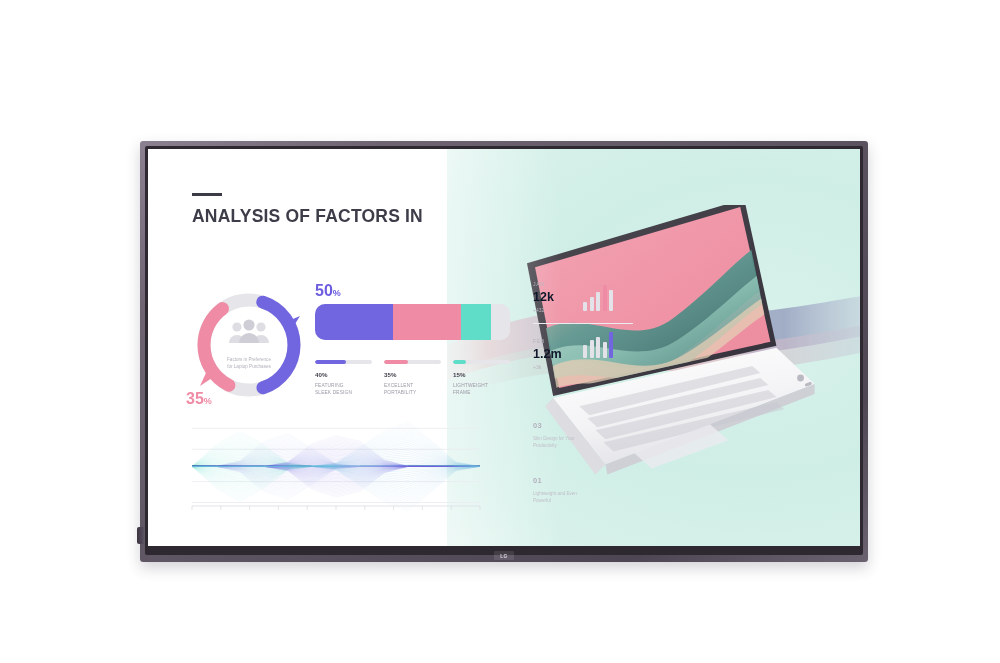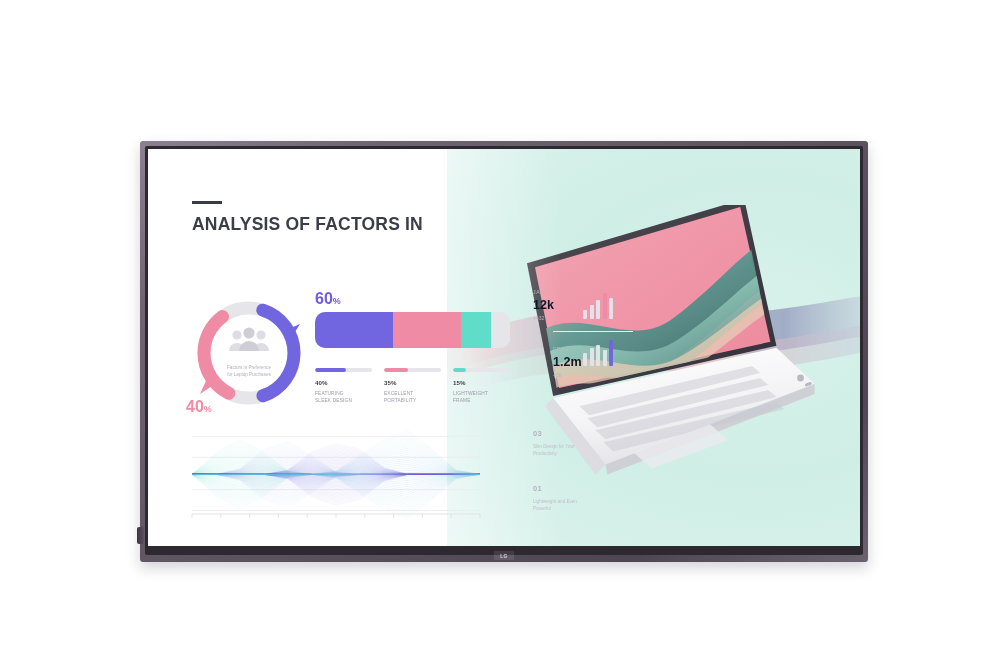--- a/index.html
+++ b/index.html
@@ -43,21 +43,21 @@
   .slide{position:absolute;inset:0;background:#fff;}
   .slide-photo{
     position:absolute;right:0;top:0;width:58%;height:100%;
     background:
       radial-gradient(120% 90% at 75% 45%, #d8f2ea 0%, #cfeee6 42%, #d7f1ea 70%, #e6f6f1 100%);
   }
   .slide-fade{
     position:absolute;left:0;top:0;width:58%;height:100%;
     background:linear-gradient(90deg,#ffffff 0%,#ffffff 28%,rgba(255,255,255,.92) 45%,rgba(255,255,255,.55) 68%,rgba(255,255,255,0) 100%);
   }
-  .slide-left{position:absolute;left:0;top:8px;width:60%;height:100%;padding-left:28px;}
+  .slide-left{position:absolute;left:0;top:0;width:60%;height:100%;padding-left:28px;}
 
   
   .title-rule{position:absolute;left:44px;top:44px;width:30px;height:3px;background:#3b3b46;}
   .slide-title{
     position:absolute;left:44px;top:56px;width:380px;
     font-size:17.5px;font-weight:bold;line-height:1.33;
     color:#3d3d49;letter-spacing:.2px;
   }
   .slide-title .ln{display:block;}
 
@@ -88,21 +88,21 @@
   .leg-row{display:flex;gap:12px;margin-top:20px;}
   .leg{flex:1;}
   .leg-bar{height:4px;border-radius:2px;background:#e6e6ea;overflow:hidden;}
   .leg-bar i{display:block;height:100%;border-radius:2px;}
   .leg-pct{margin-top:7px;font-size:6.2px;font-weight:bold;color:#3f3f4b;}
   .leg-lbl{margin-top:4px;font-size:4.8px;line-height:1.5;color:#9c99a6;letter-spacing:.15px;}
 
   
   .kpi-col{position:absolute;left:385px;top:128px;width:100px;}
   .kpi{position:relative;padding:4px 0 10px;}
-  .kpi + .kpi{border-top:1px solid #ececf0;padding-top:14px;margin-left:20px;}
+  .kpi + .kpi{border-top:1px solid #ececf0;padding-top:14px;}
   .kpi-month{font-size:5.2px;color:#b8b5c0;letter-spacing:.6px;}
   .kpi-val{font-size:12.5px;font-weight:bold;color:#0f172a;margin-top:3px;}
   .kpi-delta{font-size:5px;color:#b8b5c0;margin-top:3px;}
   .kpi-spark{position:absolute;right:20px;top:8px;display:flex;align-items:flex-end;gap:2.5px;height:26px;}
   .kpi-spark i{display:block;width:4px;background:#e3e2e8;border-radius:1px;}
 
   
   .wave-wrap{position:absolute;left:38px;top:268px;width:300px;height:95px;}
 
   
@@ -236,22 +236,22 @@
             <path d="M27,24 a8,8 0 0 1 16,0 Z" fill="#dedde3"></path>
             <circle cx="23" cy="6" r="5.6" fill="#cfced6"></circle>
             <path d="M13,24 a10,10 0 0 1 20,0 Z" fill="#cfced6"></path>
           </svg>
 
           <div class="donut-caption">
             <div>Factors in Preference</div>
             <div>for Laptop Purchases</div>
           </div>
 
-          <div class="pct-40"><span>60</span><span class="u">%</span></div>
-          <div class="pct-35"><span>40</span><span class="u">%</span></div>
+          <div class="pct-40"><span>50</span><span class="u">%</span></div>
+          <div class="pct-35"><span>35</span><span class="u">%</span></div>
         </div>
 
         <div class="bar-block">
           <div class="stack" id="stack">
               <span style="width: 40%; background: rgb(113, 102, 224);"></span>
               <span style="width: 35%; background: rgb(239, 139, 164);"></span>
               <span style="width: 15%; background: rgb(95, 221, 201);"></span>
               <span style="width: 10%; background: rgb(230, 230, 234);"></span>
             </div>
           <div class="leg-row" id="legrow">

